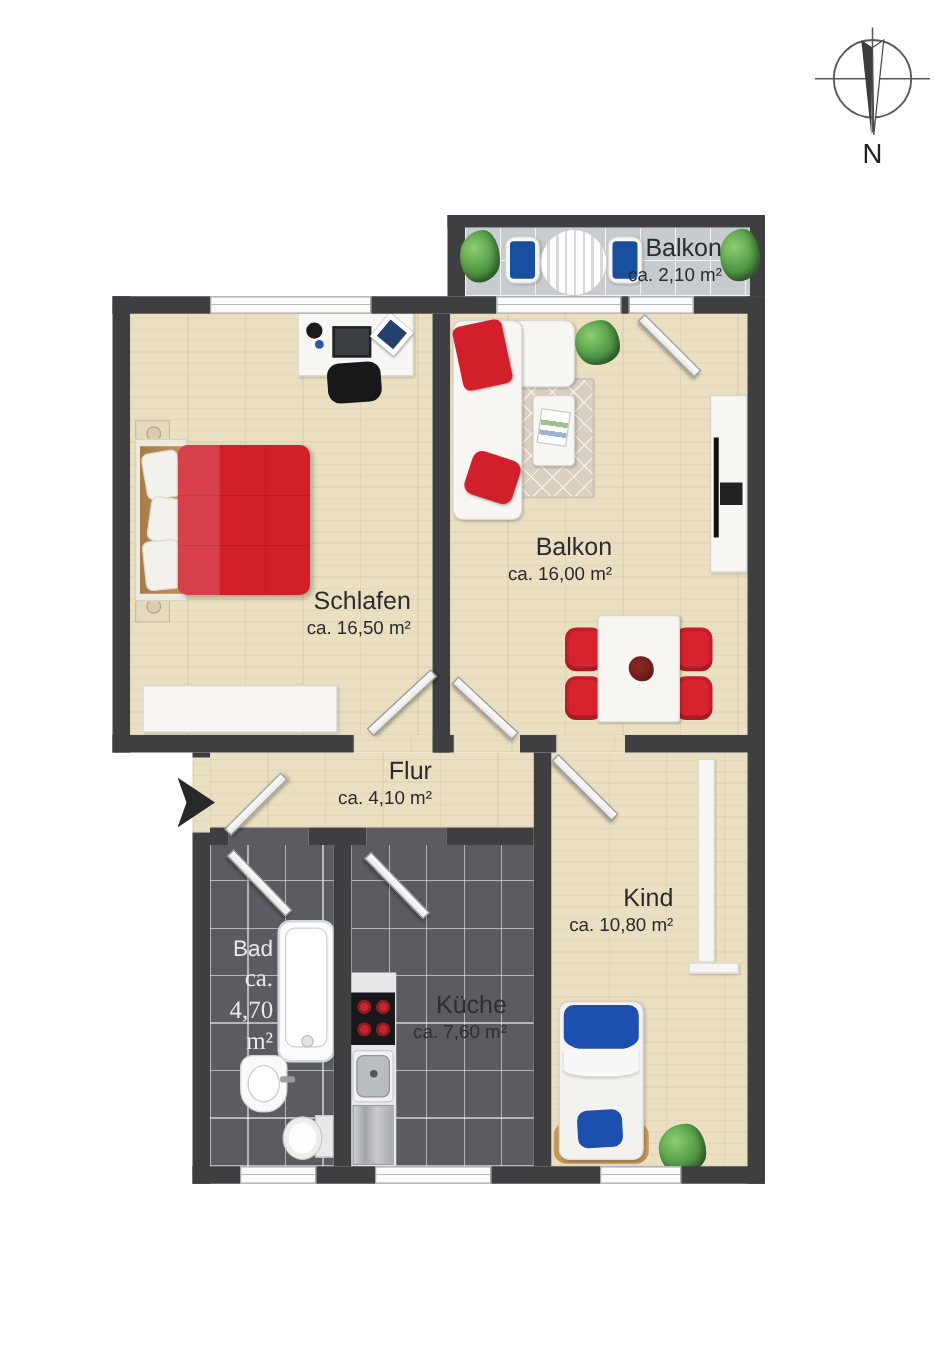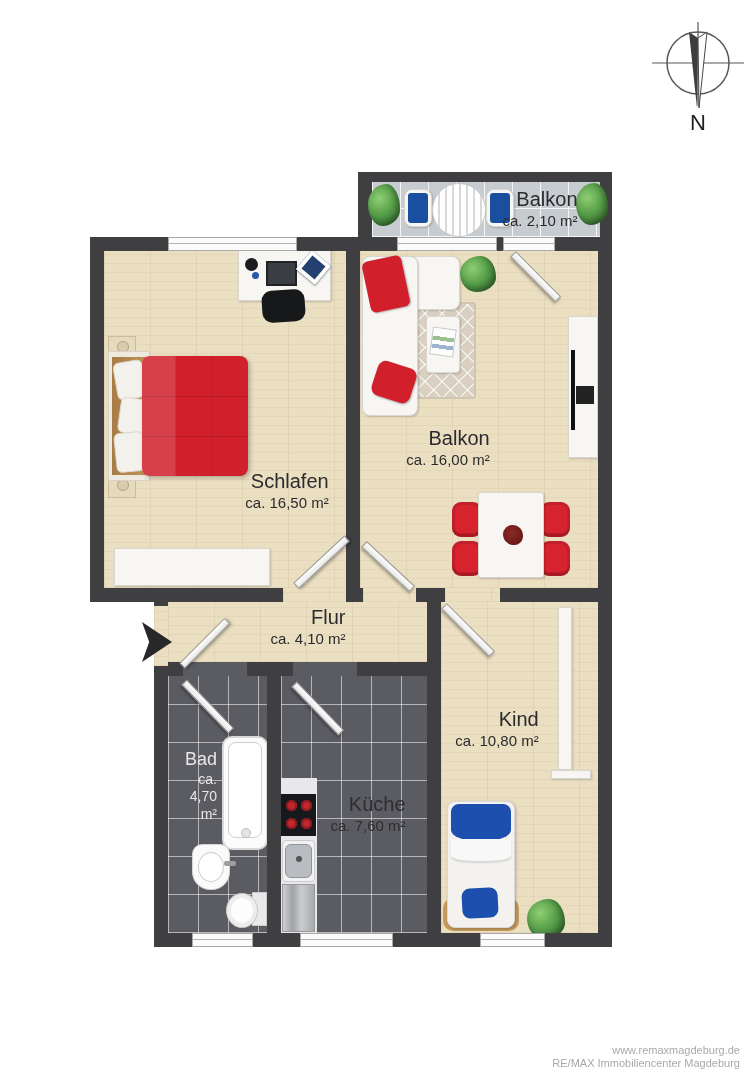--- a/index.html
+++ b/index.html
@@ -18,21 +18,21 @@
                          repeating-linear-gradient(0deg,rgba(255,255,255,.8) 0 1px,transparent 1px 28px);}
   .win{position:absolute;height:14px;background:#fbfbfb;border:1px solid #a9a9a9;box-sizing:border-box;
        background-image:linear-gradient(to bottom,transparent 5px,#b5b5b5 5px,#b5b5b5 6px,transparent 6px);}
   .door{position:absolute;height:6px;background:linear-gradient(to bottom,#ffffff,#e6e6e6);
         border:1px solid #9c9c9c;transform-origin:left center;box-shadow:1px 2px 3px rgba(0,0,0,.30);}
   .label{position:absolute;transform:translateX(-50%);text-align:right;color:#2b2b2e;line-height:1.18;}
   .rn{font-size:20px;}
   .ra{font-size:15px;}
   .bad-label{color:#e8e8e8;line-height:1.25;}
   .bad-label .rn{font-size:18px;}
-  .bad-label .rl{font-size:14px;}
+  .bad-label .rl{font-size:20px;font-family:Liberation Serif, serif;}
   .kueche-label{color:#2e2e31;}
   .white-furn{position:absolute;background:#f7f6f3;border:1px solid #d8d6d0;box-sizing:border-box;
               box-shadow:1px 1px 2px rgba(0,0,0,.18);}
   .plant{position:absolute;border-radius:58% 42% 55% 45%/48% 60% 40% 52%;
          background:radial-gradient(circle at 35% 35%,#8fce73 0%,#58a04a 45%,#35702f 100%);
          box-shadow:inset -3px -3px 6px rgba(0,0,0,.35);}
   .chair-red{position:absolute;width:30px;height:35px;background:#d7232e;border-radius:9px;
              box-shadow:inset 0 0 0 3px rgba(0,0,0,.10),inset 0 -4px 0 rgba(0,0,0,.12);}
   .burner{position:absolute;width:11px;height:11px;border-radius:50%;background:#c1272d;
           box-shadow:inset 0 0 0 2px #8c1c20;}
@@ -220,18 +220,14 @@
     <div class="rn">Küche</div>
     <div class="ra">ca. 7,60 m²</div>
   </div>
   <div class="label bad-label" style="left:201px;top:748px">
     <div class="rn">Bad</div>
     <div class="rl">ca.</div>
     <div class="rl">4,70</div>
     <div class="rl">m²</div>
   </div>
 
-  <div class="footer-text">
-    <div>www.remaxmagdeburg.de</div>
-    <div>RE/MAX Immobiliencenter Magdeburg</div>
-  </div>
 
 </div>
 
 </body></html>

